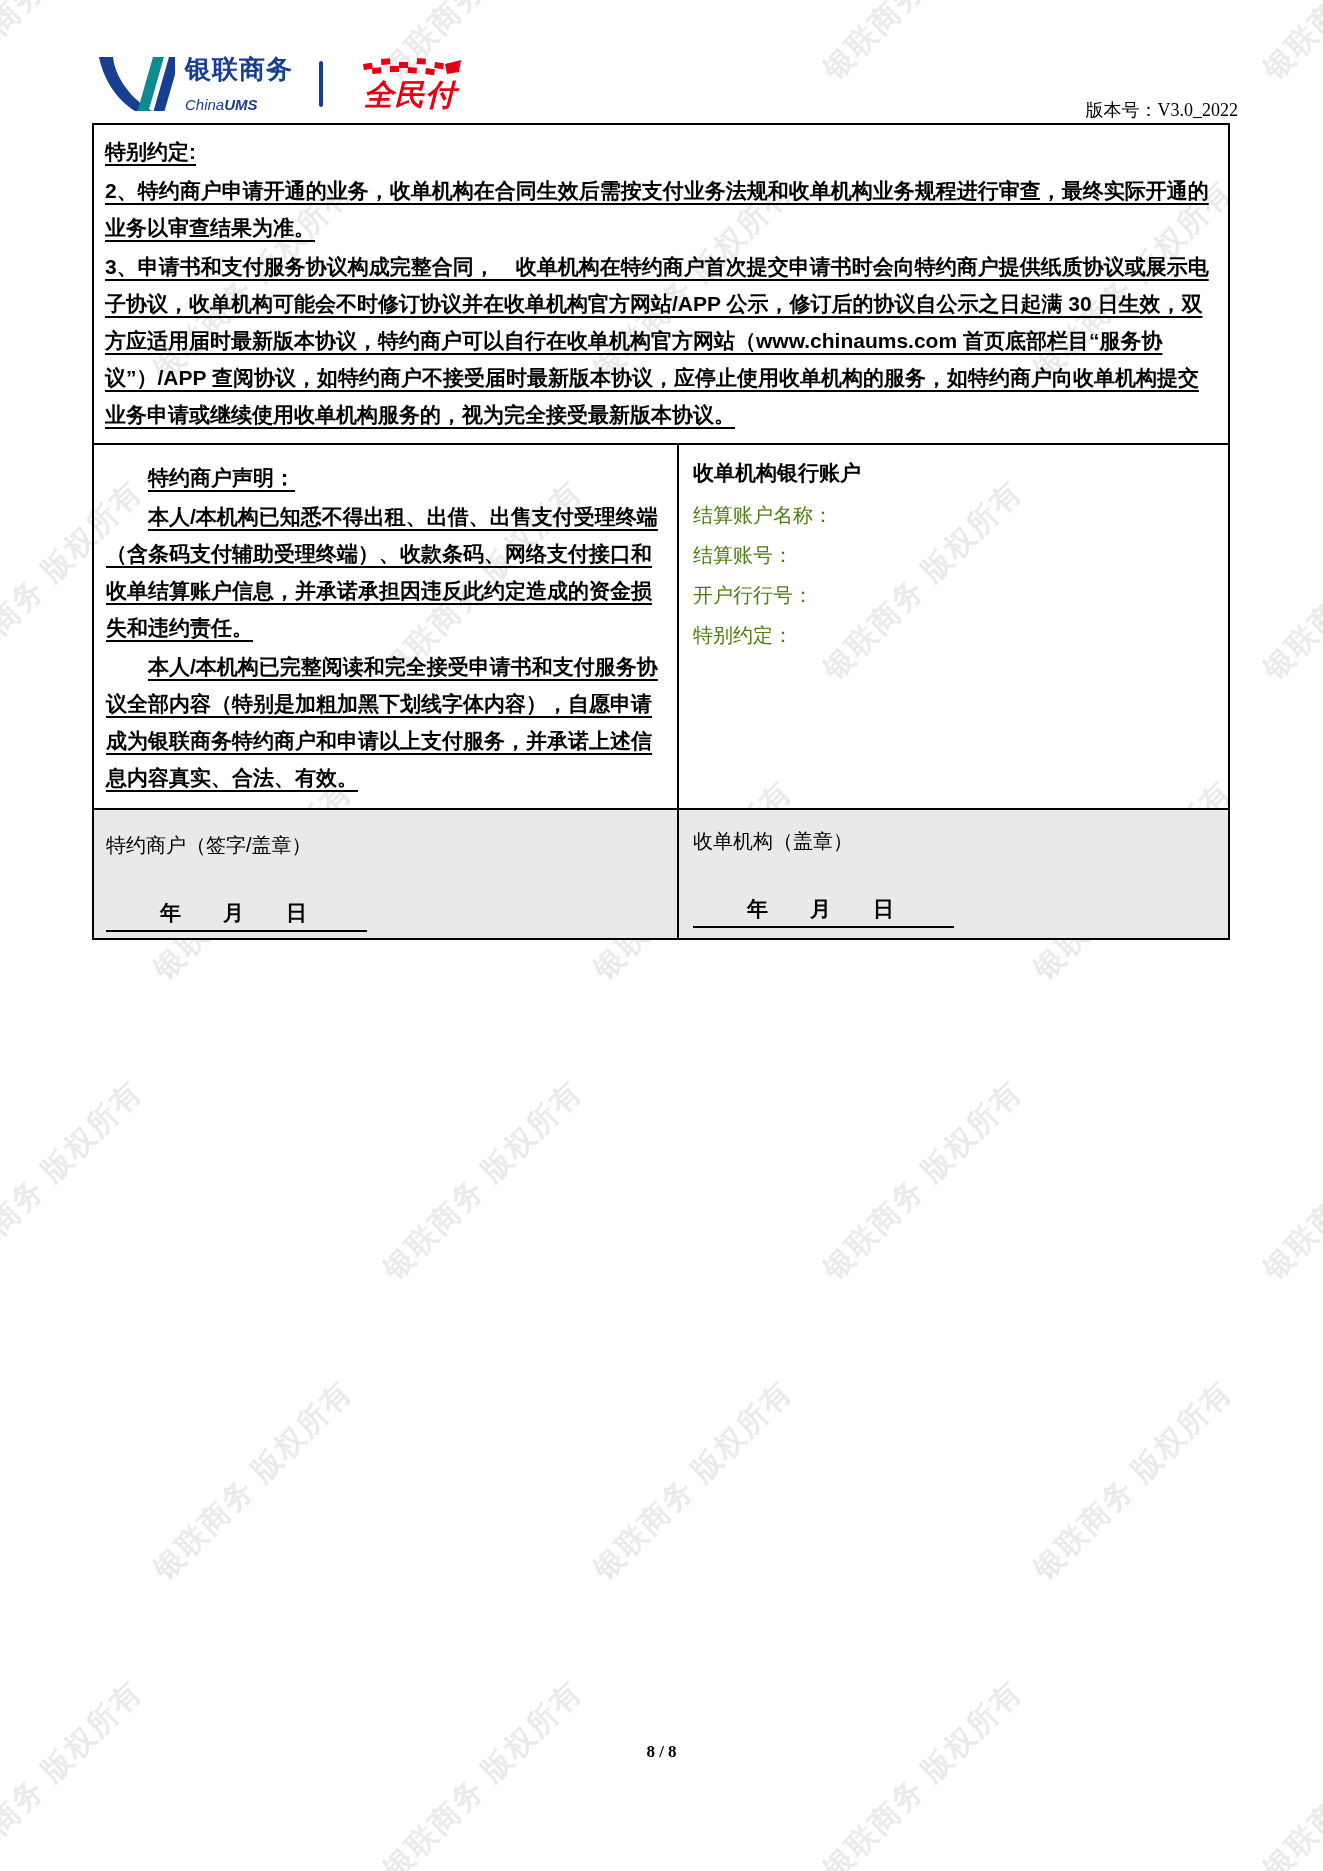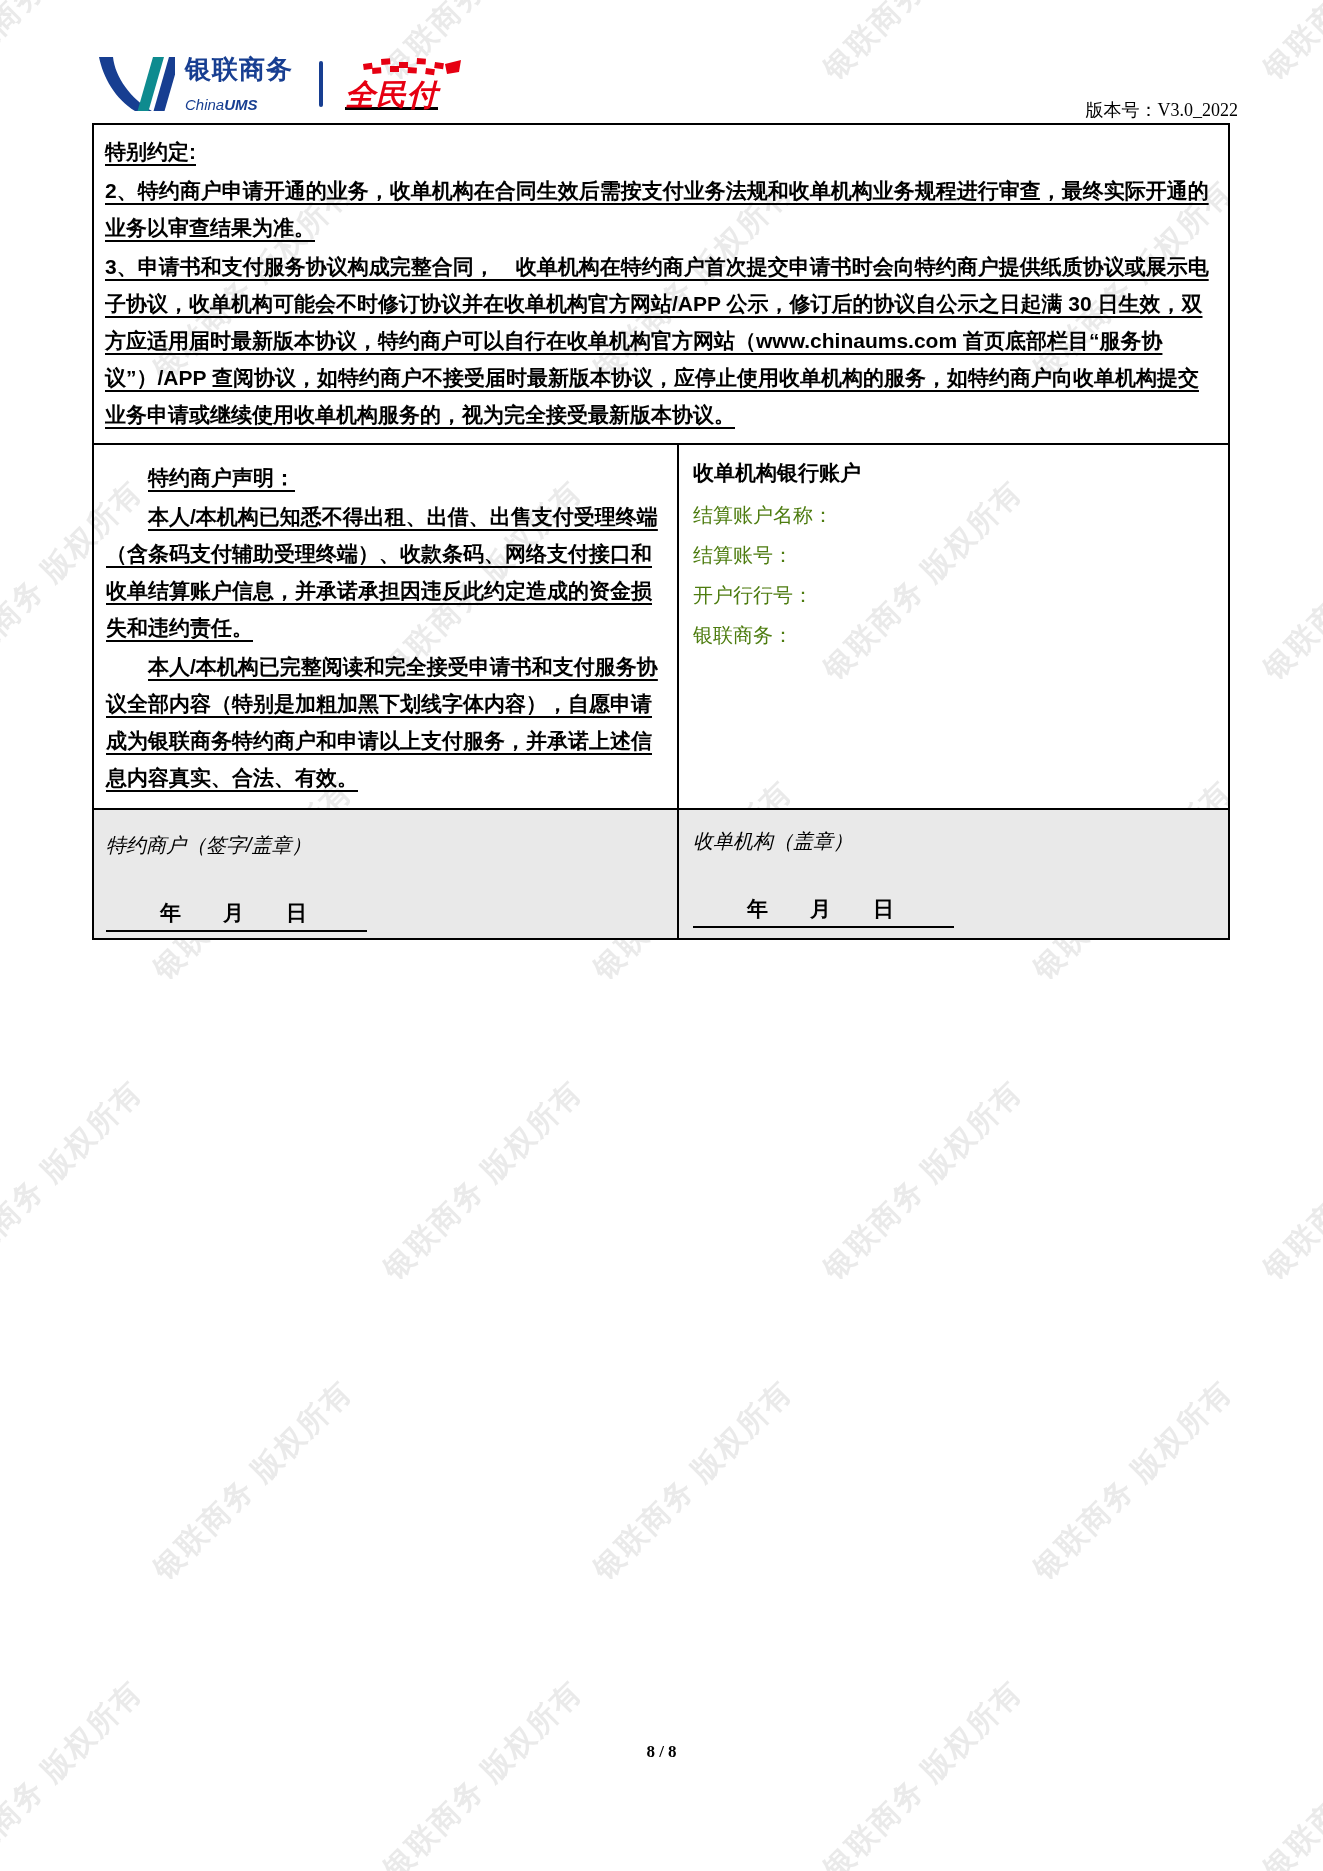--- a/index.html
+++ b/index.html
@@ -16,21 +16,21 @@
   }
   
   .header { position:absolute; left:0; top:0; width:100%; z-index:2; }
   .logo-row { position:absolute; left:95px; top:56px; display:flex; align-items:center; }
   .logo-text { margin-left:10px; line-height:1; }
   .brand-cn { font-size:26px; font-weight:bold; color:#173E91; letter-spacing:1px; }
   .brand-en { font-size:15px; color:#173E91; margin-top:15px; }
   .brand-en .cn-part { font-style:italic; }
   .brand-en .ums-part { font-weight:bold; font-style:italic; }
   .logo-divider { width:4px; height:46px; background:#173E91; border-radius:2px; margin:0 22px 0 26px; }
-  .qmf { display:flex; flex-direction:column; align-items:flex-start;text-decoration:underline; }
+  .qmf { display:flex; flex-direction:column; align-items:center; }
   .qmf-text { font-size:30px; font-weight:bold; color:#E60012; font-style:italic; letter-spacing:1px; line-height:1; }
   .version {
     position:absolute; right:85px; top:98px; font-family:"Liberation Serif", serif;
     font-size:18px; color:#000;
   }
   
   .main-box {
     position:absolute; left:92px; top:123px; width:1138px; z-index:1;
     border:2px solid #000; box-sizing:border-box; background:transparent;
   }
@@ -44,21 +44,21 @@
   .cell-left { width:585px; box-sizing:border-box; border-right:2px solid #000; padding:12px 12px 10px 12px; }
   .cell-right { flex:1; box-sizing:border-box; padding:8px 14px 10px 14px; }
   .declaration p {
     margin:2px 0; font-size:21px; font-weight:bold; line-height:37px; text-indent:2em;
     text-decoration:underline; text-underline-offset:5px; text-decoration-thickness:1.5px;
   }
   .bank-title { margin:6px 0 8px 0; font-size:21px; font-weight:bold; }
   .bank-label { margin:0; font-size:20px; color:#4d7c0f; line-height:40px; }
   
   .row-sign { background:#e9e9e9; height:128px; }
-  .sign-label { margin:10px 0 0 0; font-size:20px; color:#000; font-weight:normal;font-style:italic; }
+  .sign-label { margin:10px 0 0 0; font-size:20px; color:#000; font-weight:normal; }
   .date-line { margin-top:40px; font-size:21px; font-weight:bold; }
   .date-line span { display:inline-block; border-bottom:2px solid #000; padding:0 60px 3px 12px; }
   
   .footer {
     position:absolute; left:0; top:1742px; width:100%; text-align:center;
     font-family:"Liberation Serif", serif; font-size:17px; font-weight:bold; z-index:2;
   }
 </style>
 </head>
 <body>
@@ -140,21 +140,21 @@
       <div class="cell-left declaration">
         <p>特约商户声明：</p>
         <p>本人/本机构已知悉不得出租、出借、出售支付受理终端（含条码支付辅助受理终端）、收款条码、网络支付接口和收单结算账户信息，并承诺承担因违反此约定造成的资金损失和违约责任。</p>
         <p>本人/本机构已完整阅读和完全接受申请书和支付服务协议全部内容（特别是加粗加黑下划线字体内容），自愿申请成为银联商务特约商户和申请以上支付服务，并承诺上述信息内容真实、合法、有效。</p>
       </div>
       <div class="cell-right">
         <p class="bank-title">收单机构银行账户</p>
         <p class="bank-label">结算账户名称：</p>
         <p class="bank-label">结算账号：</p>
         <p class="bank-label">开户行行号：</p>
-        <p class="bank-label">银联商务：</p>
+        <p class="bank-label">特别约定：</p>
       </div>
     </div>
 
     <div class="trow row-sign">
       <div class="cell-left">
         <p class="sign-label">特约商户（签字/盖章）</p>
         <div class="date-line"><span>　　年　　月　　日</span></div>
       </div>
       <div class="cell-right">
         <p class="sign-label">收单机构（盖章）</p>

